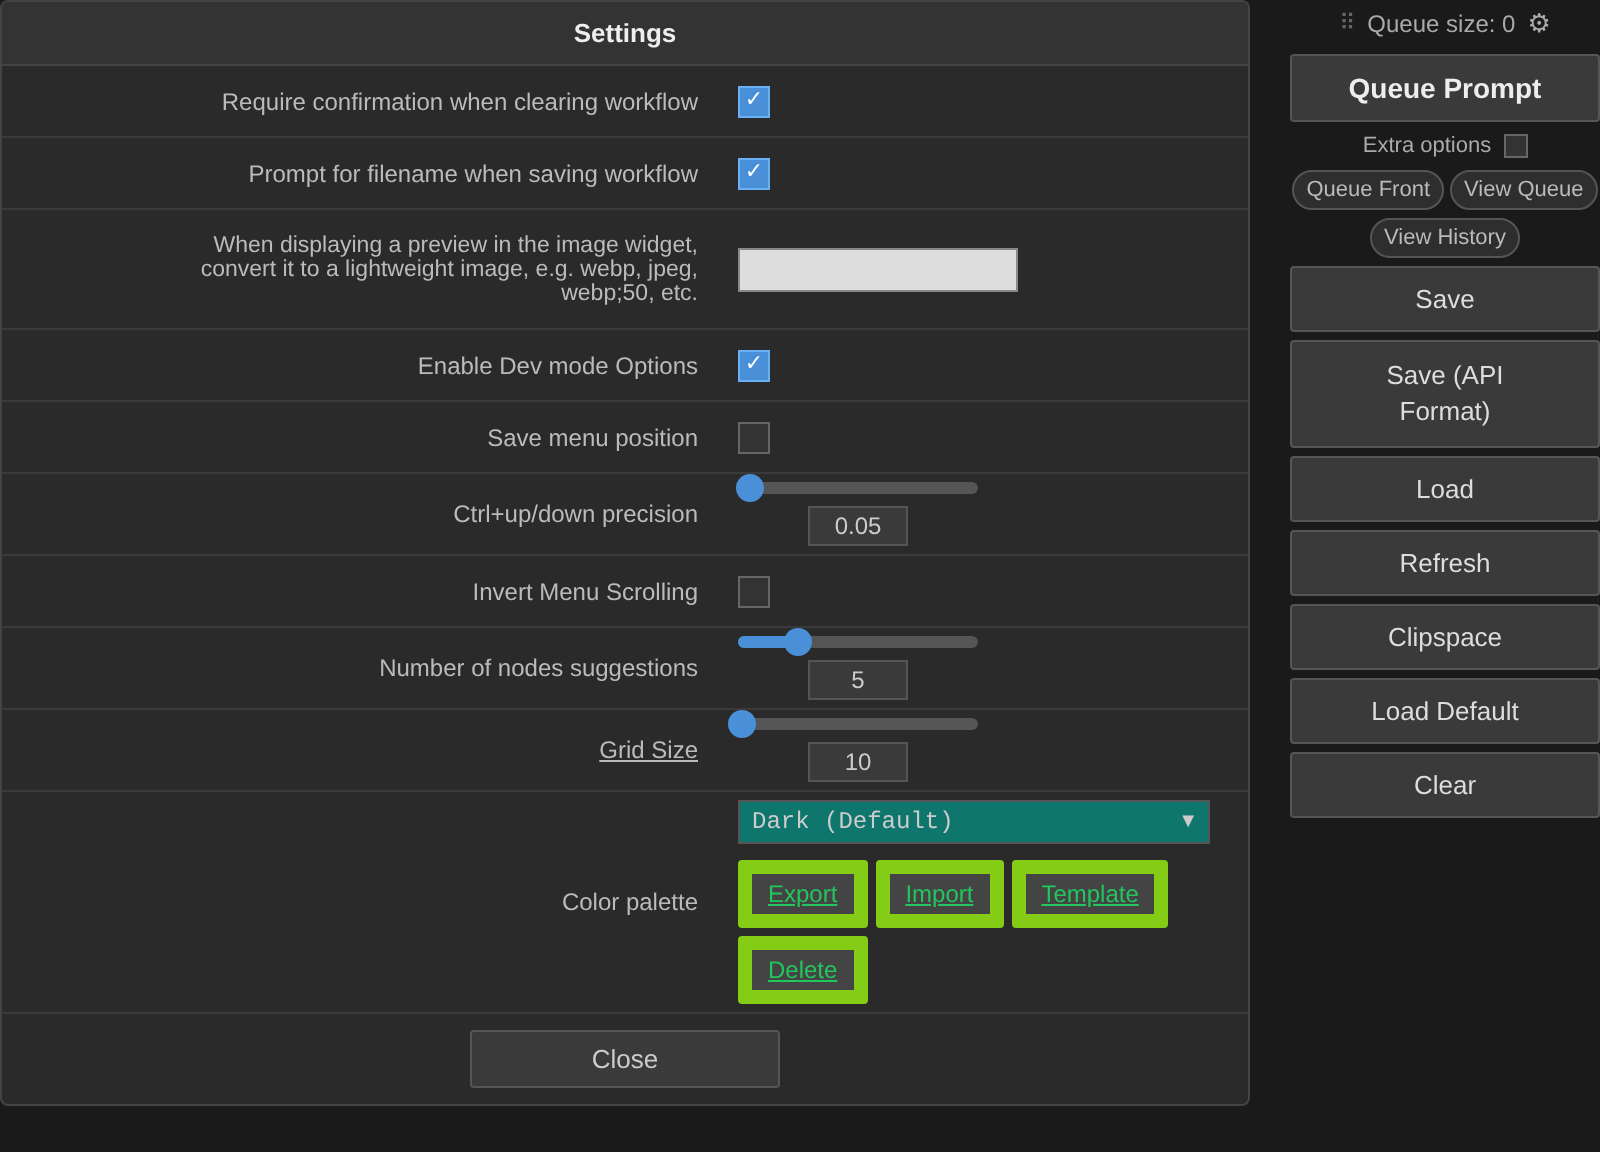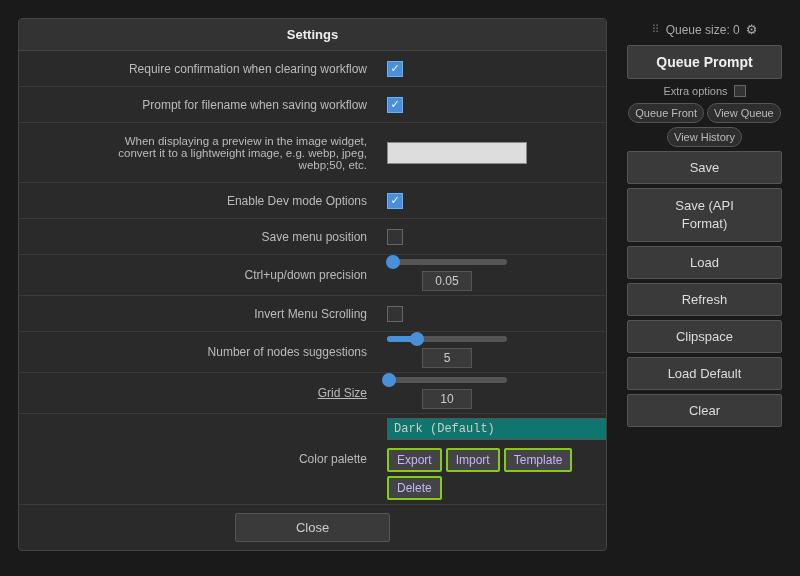--- a/index.html
+++ b/index.html
@@ -12,21 +12,21 @@
       color: #ccc;
       overflow: hidden;
       position: relative;
     }
 
     .main-area {
       display: flex;
       width: 800px;
       height: 576px;
       align-items: flex-start;
-      padding: 18px;
+      padding: 0;
       gap: 20px;
     }
 
     
     .settings-panel {
       flex: 1;
       background: #2a2a2a;
       border: 1px solid #444;
       border-radius: 4px;
       overflow: hidden;
@@ -170,26 +170,27 @@
 
     
     .palette-buttons {
       display: flex;
       gap: 4px;
       margin-top: 4px;
       flex-wrap: wrap;
     }
     .palette-btn {
       background: #444;
-      border: 2px solid #84cc16;
-      color: #c4b5fd;
+      border: 7px solid #84cc16;
+      color: #22c55e;
       padding: 3px 8px;
       font-size: 12px;
       cursor: pointer;
       border-radius: 2px;
+      text-decoration: underline;
     }
 
     
     .close-row {
       display: flex;
       justify-content: center;
       padding: 8px;
     }
     .close-btn {
       background: #3a3a3a;

